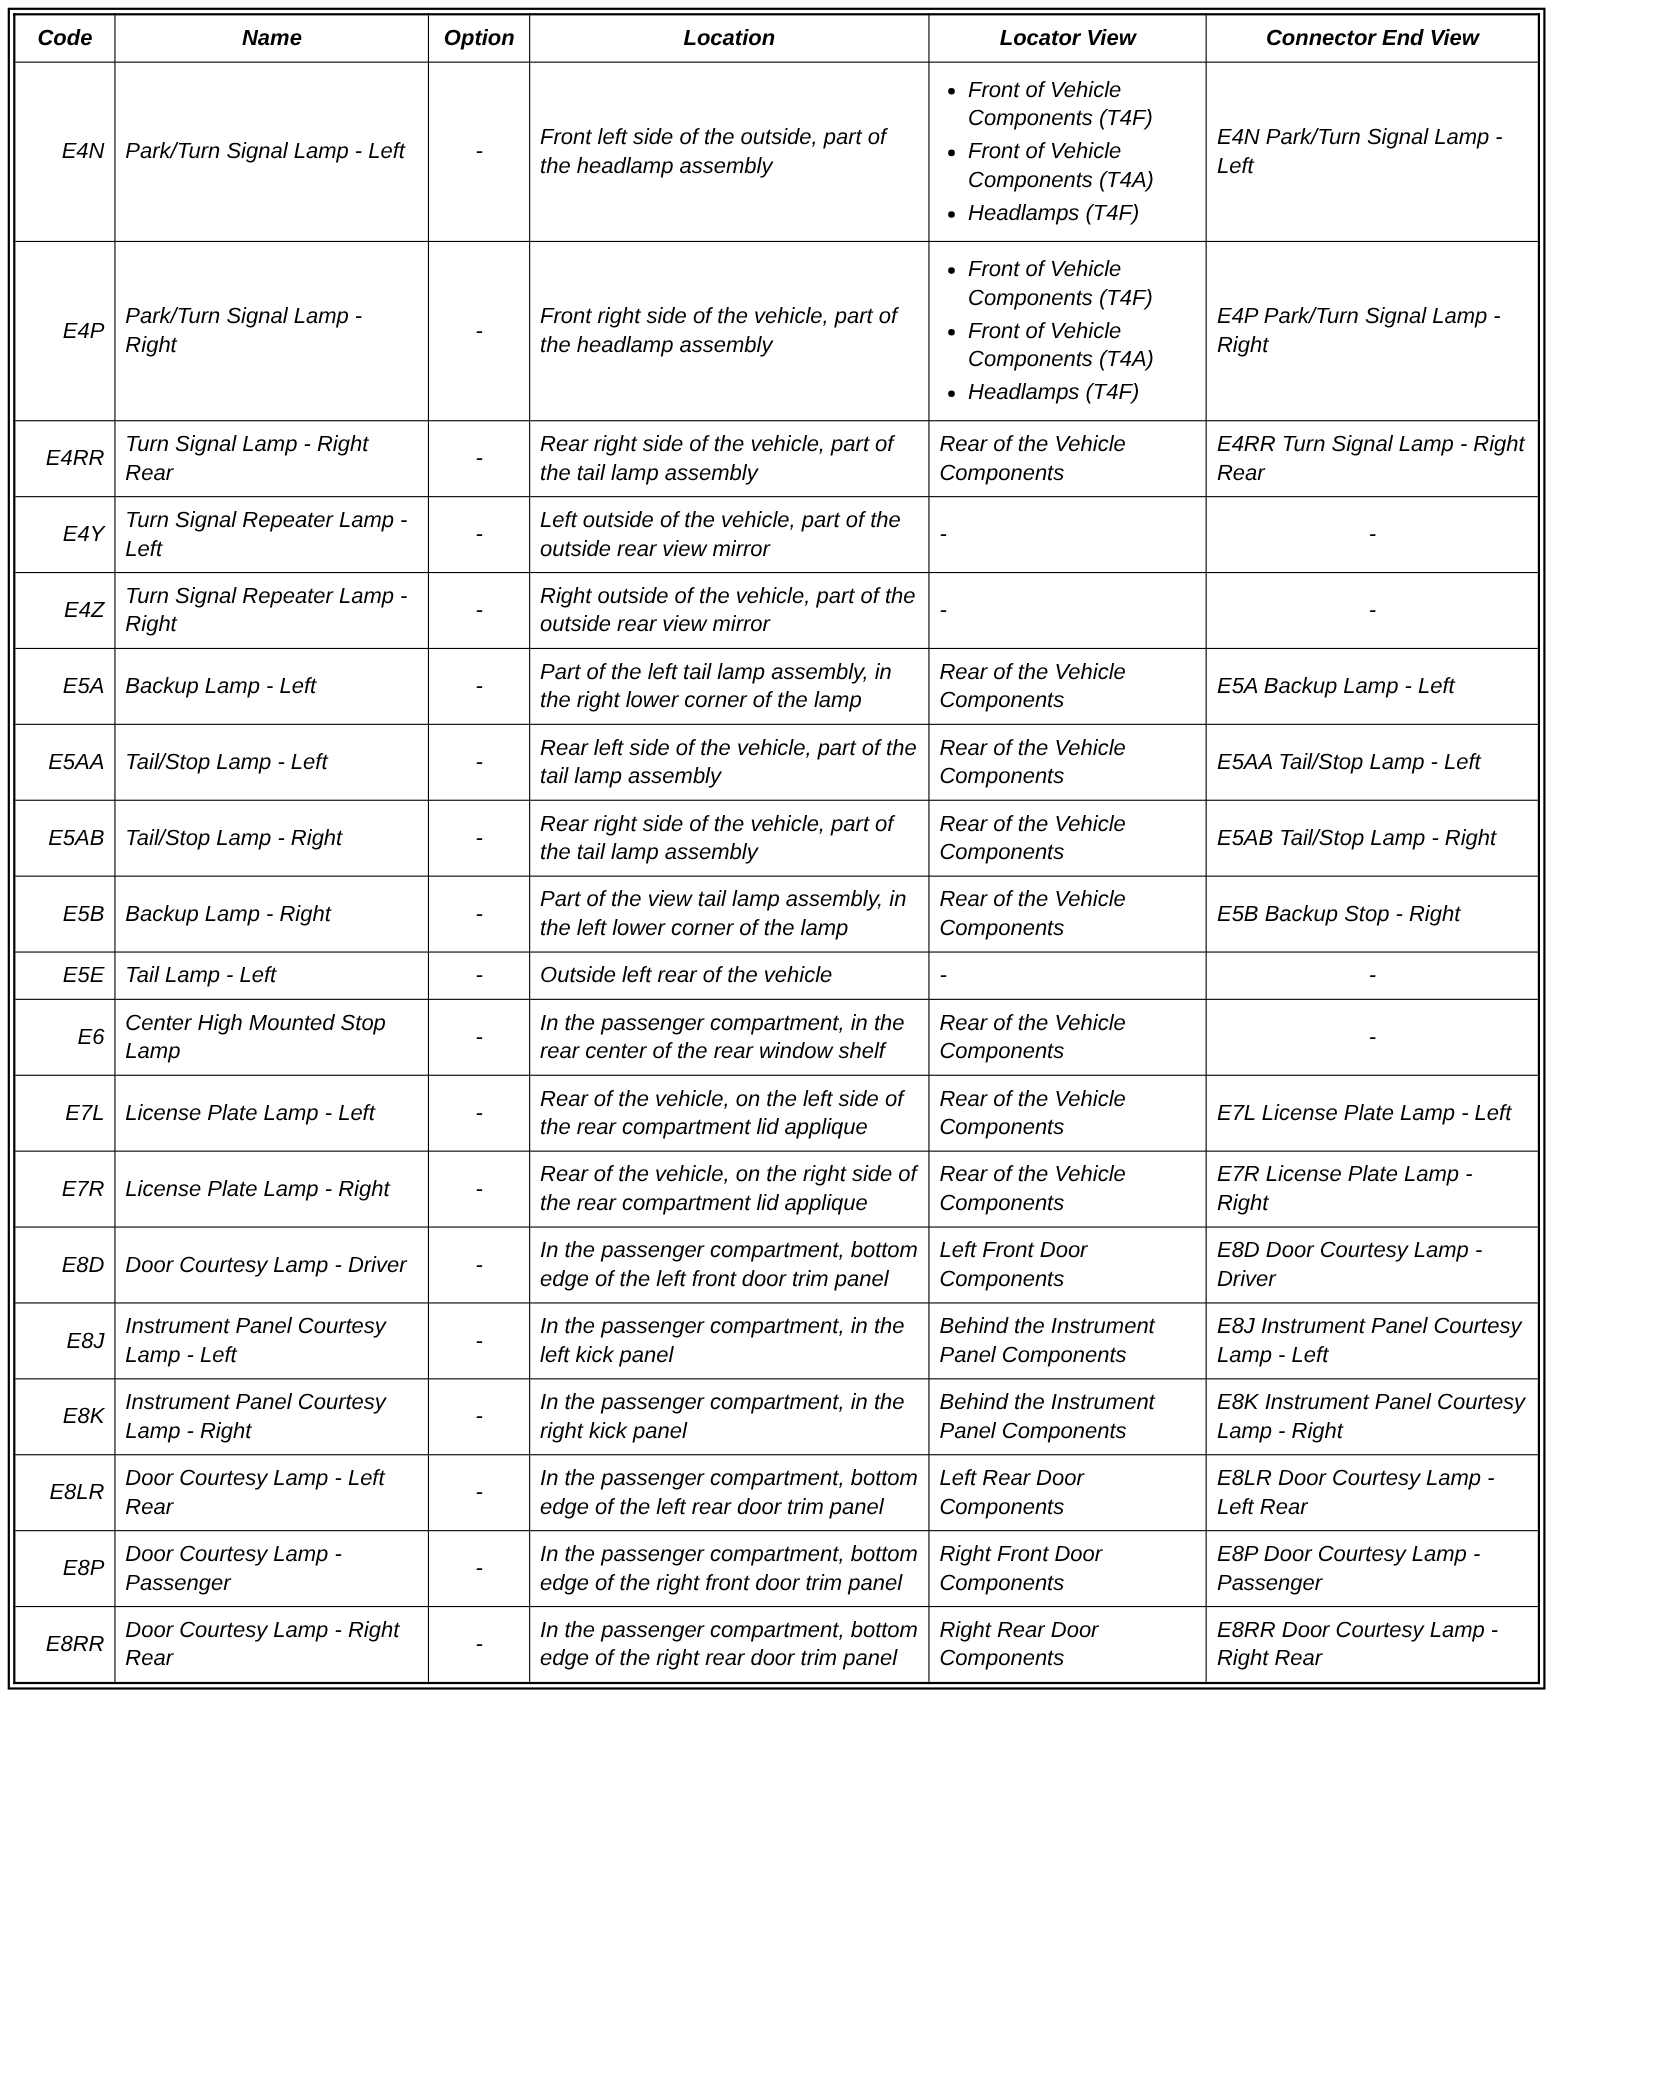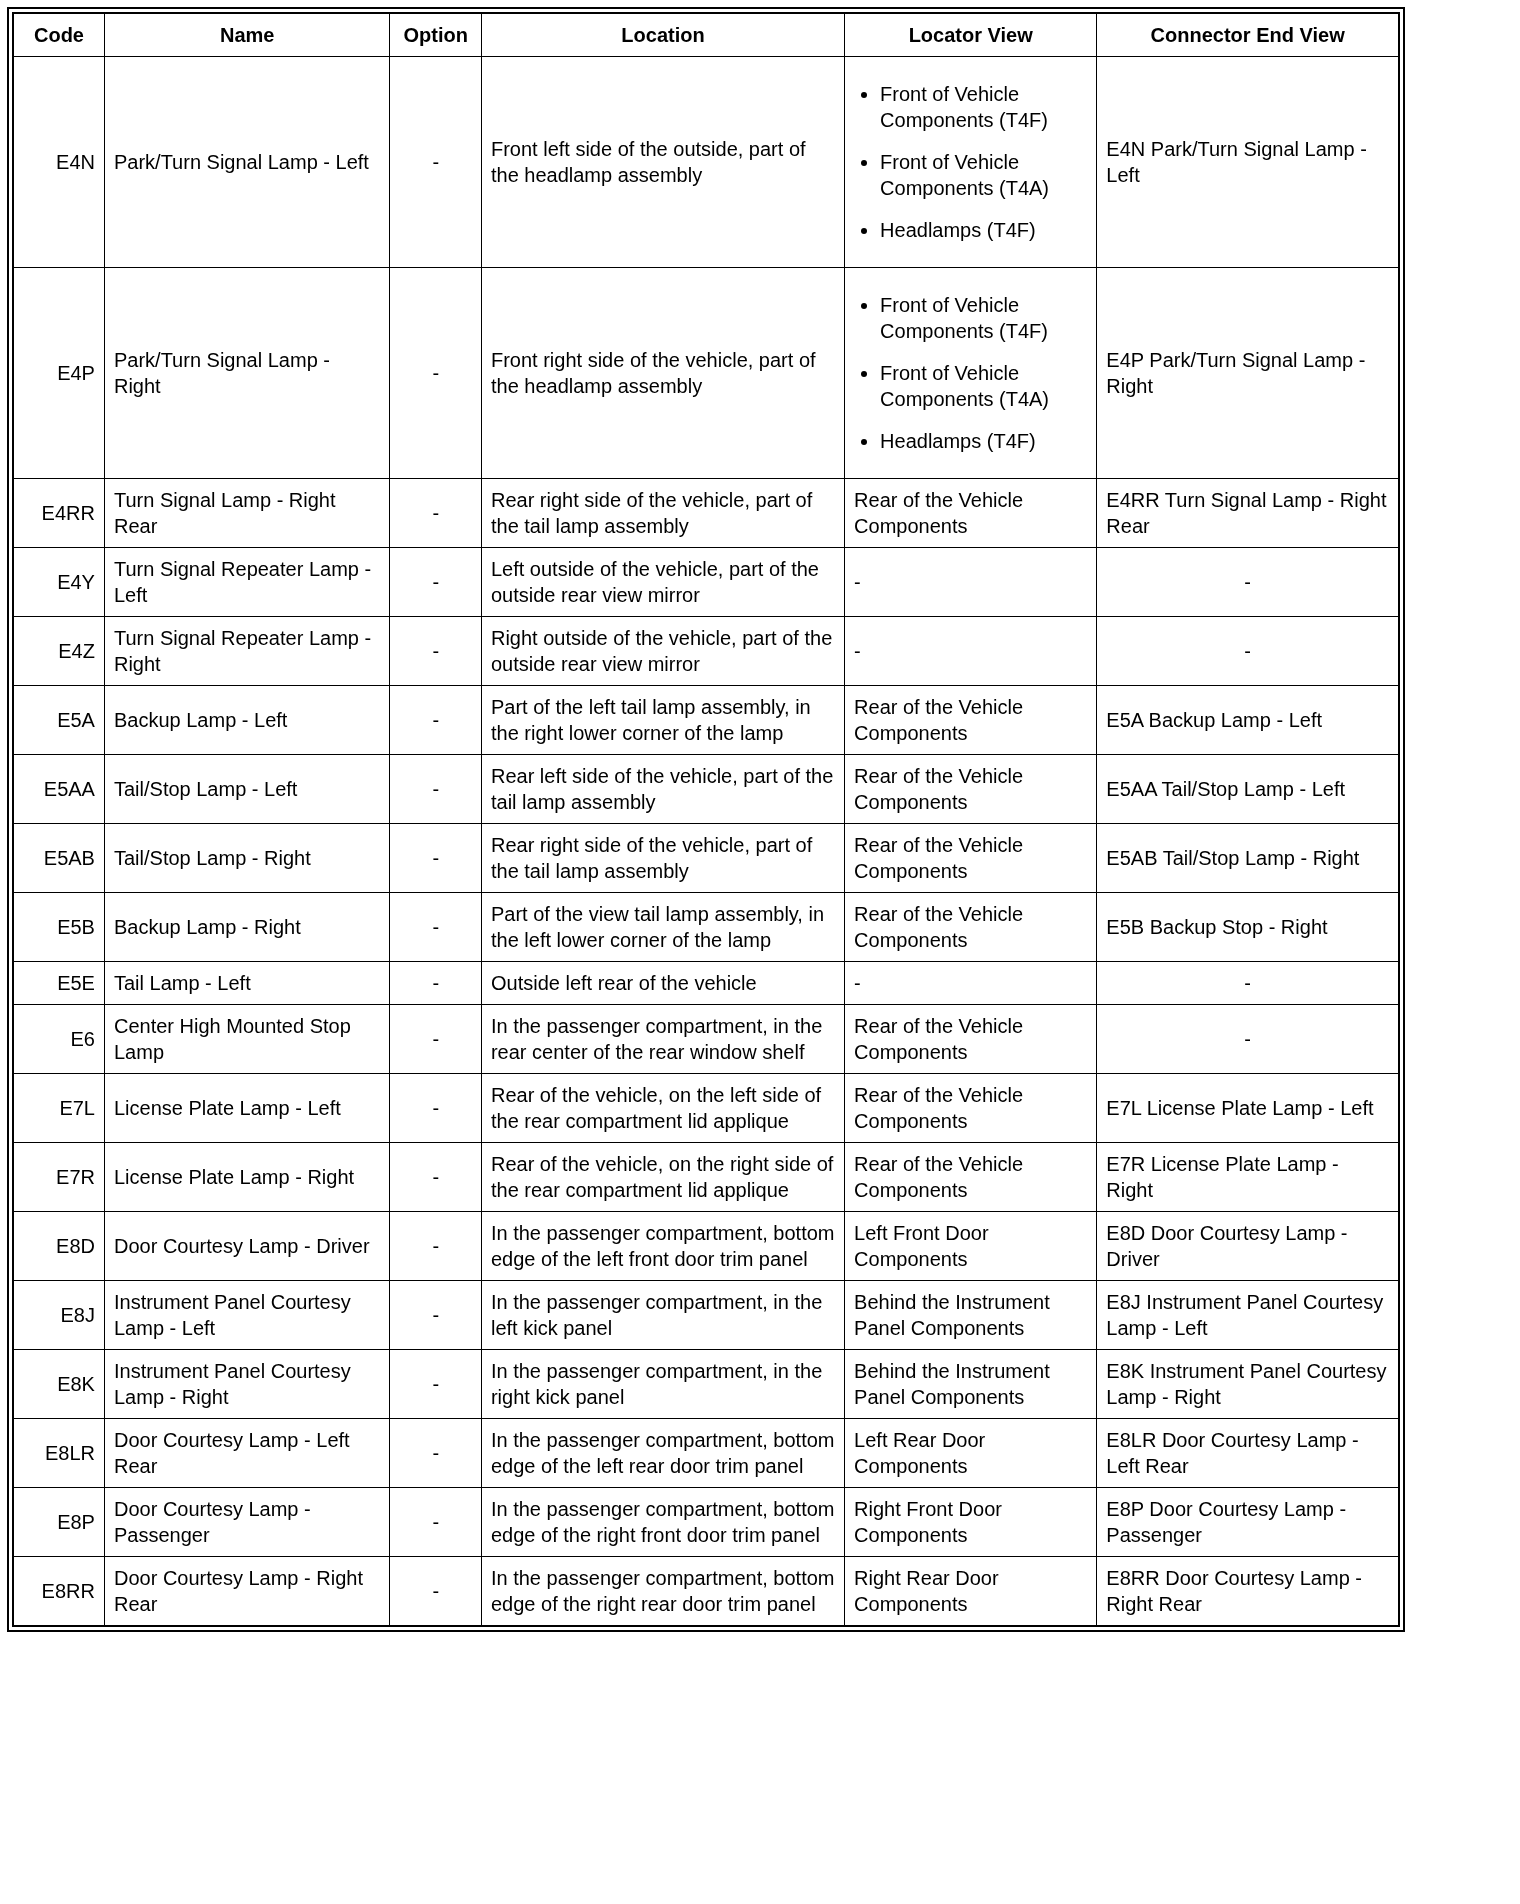--- a/index.html
+++ b/index.html
@@ -6,20 +6,21 @@
   html, body {
     margin: 0;
     padding: 0;
     background: #ffffff;
     color: #000000;
     font-family: "Liberation Sans", "DejaVu Sans", sans-serif;
   }
   .page {
     width: 1412px;
     padding: 7px;
+    font-style: italic;
   }
   .frame {
     border: 2px solid #000000;
     padding: 3px;
     background: #ffffff;
   }
   table.component-table {
     width: 100%;
     border-collapse: collapse;
     table-layout: fixed;
@@ -48,21 +49,21 @@
   td.col-code   { text-align: right; }
   td.col-option { text-align: center; }
   td.center     { text-align: center; }
 
   ul.bullets {
     margin: 0;
     padding-left: 26px;
     list-style-type: disc;
   }
   ul.bullets li {
-    margin: 16px 0;
+    margin: 4px 0;
   }
 </style>
 </head>
 <body>
 
 <div class="page">
   <div class="frame">
     <table class="component-table">
       <colgroup>
         <col class="c-code">

